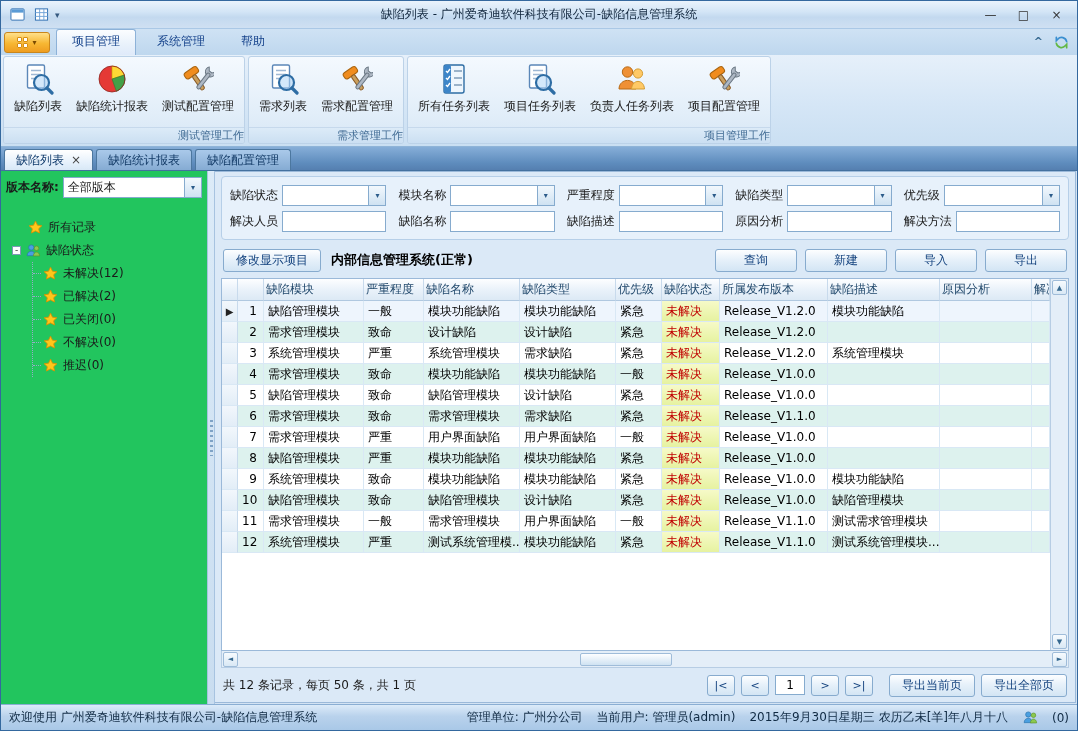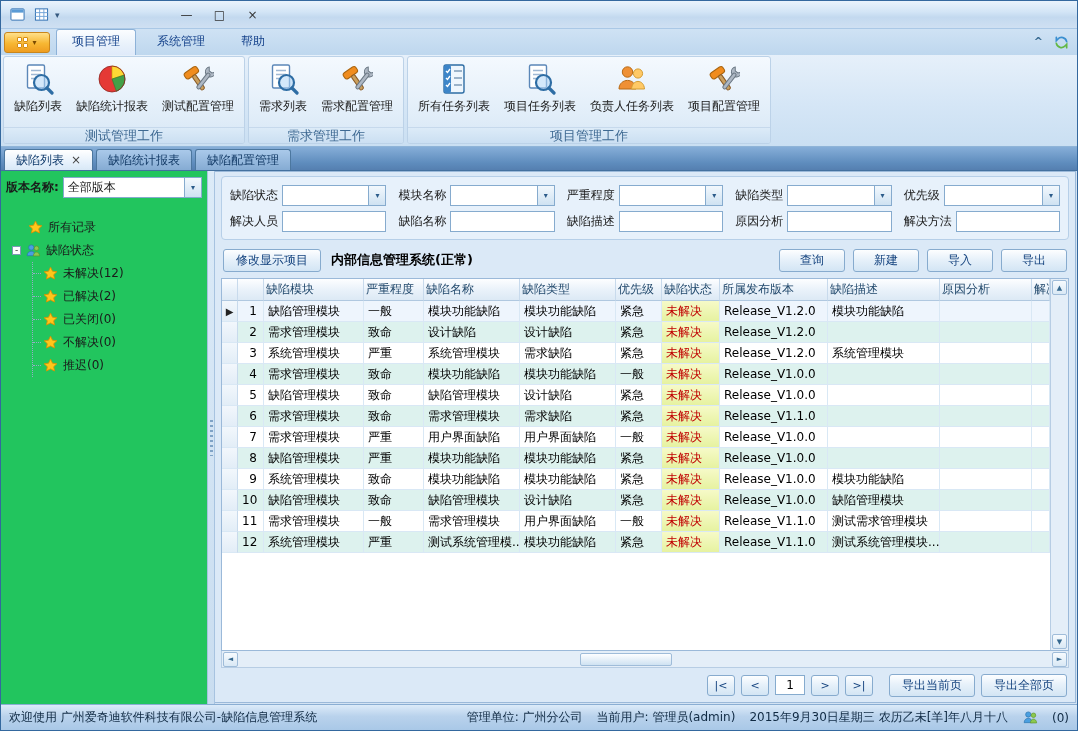--- a/index.html
+++ b/index.html
@@ -29,21 +29,21 @@
 .rrow-icons{margin-left:auto;display:flex;align-items:center;gap:8px;padding-bottom:4px}
 .collapse{font-weight:bold;color:#35688f;font-size:11px;line-height:10px}
 
 
 .ribbon{flex:0 0 92px;background:linear-gradient(#e6f0fa,#d5e6f6 55%,#cadff2);border-bottom:1px solid #8fb4d8;display:flex;gap:3px;padding:1px 2px 2px}
 .rgroup{display:flex;flex-direction:column;border:1px solid #bcd2e8;border-radius:3px;background:linear-gradient(#f4f9fe,#e2eef9 65%,#d7e7f5);overflow:hidden}
 .rgroup-items{flex:1;display:flex;align-items:stretch;padding:2px 3px 0}
 .rbtn{display:flex;flex-direction:column;align-items:center;gap:3px;padding:4px 7px 1px;border-radius:3px}
 .icon32 svg{width:32px;height:32px;display:block}
 .rbtn-label{font-size:12px;white-space:nowrap}
-.rgroup-label{height:16px;line-height:16px;text-align:center;font-size:13px;color:#3e6992;background:linear-gradient(#dcebf8,#cbdff2);border-top:1px solid #c6d9ec}
+.rgroup-label{height:16px;line-height:16px;text-align:right;font-size:11px;color:#3e6992;background:linear-gradient(#dcebf8,#cbdff2);border-top:1px solid #c6d9ec}
 
 
 .doctabs{flex:0 0 24px;background:linear-gradient(#86aed8,#5e8cbd 70%,#557fb0);display:flex;align-items:flex-end;gap:3px;padding:0 3px;border-bottom:1px solid #44719f}
 .dtab{height:21px;display:flex;align-items:center;gap:7px;padding:0 11px;border-radius:3px 3px 0 0;border:1px solid #4c779f;border-bottom:none;background:linear-gradient(#aac9ea,#85abd3);color:#123a66;white-space:nowrap}
 .dtab.active{background:linear-gradient(#ffffff,#e3effb 70%,#d8e8f6);color:#0f3a6b}
 .dtab-close{font-size:12px;color:#444;line-height:10px}
 
 
 .main{flex:1;display:flex;min-height:0;background:#d3e3f3}
 .sidebar{flex:0 0 207px;background:#22c55e;border-right:1px solid #a7c3e0;display:flex;flex-direction:column;padding:6px 5px 2px}
@@ -69,21 +69,21 @@
 
 .content{flex:1;display:flex;flex-direction:column;min-width:0;background:#dbe9f7;border:1px solid #9bb9d9;border-left:none;margin:0 1px 1px 0;padding:4px 6px 2px}
 .filters{border:1px solid #b6cfe8;border-radius:4px;background:#e7f1fb;padding:5px 8px;margin-bottom:5px}
 .frow{display:flex;align-items:center;height:26px;gap:12px}
 .ffield{flex:1;display:flex;align-items:center;gap:4px;min-width:0}
 .flabel{white-space:nowrap}
 .fbox{flex:1;height:21px;border:1px solid #86abce;background:#fff;display:flex;min-width:0}
 .fbox input{flex:1;min-width:0;border:none;outline:none;padding:0 3px;font:inherit;background:transparent}
 .tbar{display:flex;align-items:center;gap:10px;height:30px;margin-bottom:3px;padding:0 2px}
 .btn{height:23px;padding:0 12px;display:inline-flex;align-items:center;justify-content:center;background:linear-gradient(#fdfeff,#e7f1fa 45%,#d3e5f4);border:1px solid #87abce;border-radius:3px;color:#13427e;white-space:nowrap}
-.btn.action{width:66px;padding:0}
+.btn.action{width:82px;padding:0}
 .sys-title{font-weight:bold;font-size:13px;color:#000}
 .tbar-spacer{flex:1}
 .tactions{display:flex;gap:8px}
 
 
 .gridwrap{flex:1;display:flex;min-height:0;border:1px solid #9bb9d9;background:#fff}
 .gridscroll{flex:1;overflow:hidden;min-width:0;background:#fff}
 table{border-collapse:separate;border-spacing:0;table-layout:fixed;width:100%}
 th{height:22px;background:linear-gradient(#fdfeff,#eaf2fa 50%,#dce9f5);border-right:1px solid #c8daec;border-bottom:1px solid #b0c8e0;font-weight:normal;color:#234a6d;text-align:left;overflow:hidden;white-space:nowrap;padding:0 2px}
 td{height:21px;border-right:1px solid #d9e8f5;border-bottom:1px solid #d9e8f5;padding:0 4px;overflow:hidden;white-space:nowrap;background:#fff;color:#000}
@@ -123,20 +123,21 @@
           </svg>
         </span>
       <span class="qbtn">
           <svg viewBox="0 0 16 16">
             <rect x="1.5" y="2" width="13" height="12" fill="#fff" stroke="#2b6cb0"></rect>
             <path d="M1.5 6h13M1.5 10h13M6 2v12M10.5 2v12" stroke="#6fa3d8"></path>
           </svg>
         </span>
       <span class="qcaret">▾</span>
     </div>
+    <div class="title">缺陷列表 - 广州爱奇迪软件科技有限公司-缺陷信息管理系统</div>
     <div class="win-controls">
       <span class="wbtn">—</span>
       <span class="wbtn">□</span>
       <span class="wbtn">×</span>
     </div>
   </div>
 
   <div class="rtab-row">
     <div class="app-btn">
       <span class="app-grid">
@@ -683,20 +684,21 @@
 
       <div class="hscroll">
         <span class="sbtn">◄</span>
         <div class="htrack">
           <div class="hthumb"></div>
         </div>
         <span class="sbtn">►</span>
       </div>
 
       <div class="gfooter">
+        <span>共 12 条记录，每页 50 条，共 1 页</span>
         <span class="tbar-spacer"></span>
         <span class="pgbtn">|&lt;</span>
         <span class="pgbtn">&lt;</span>
         <input class="pginput" value="1" style="">
         <span class="pgbtn">&gt;</span>
         <span class="pgbtn">&gt;|</span>
         <span class="btn" style="margin-left:10px">导出当前页</span>
         <span class="btn">导出全部页</span>
       </div>
     </div>

